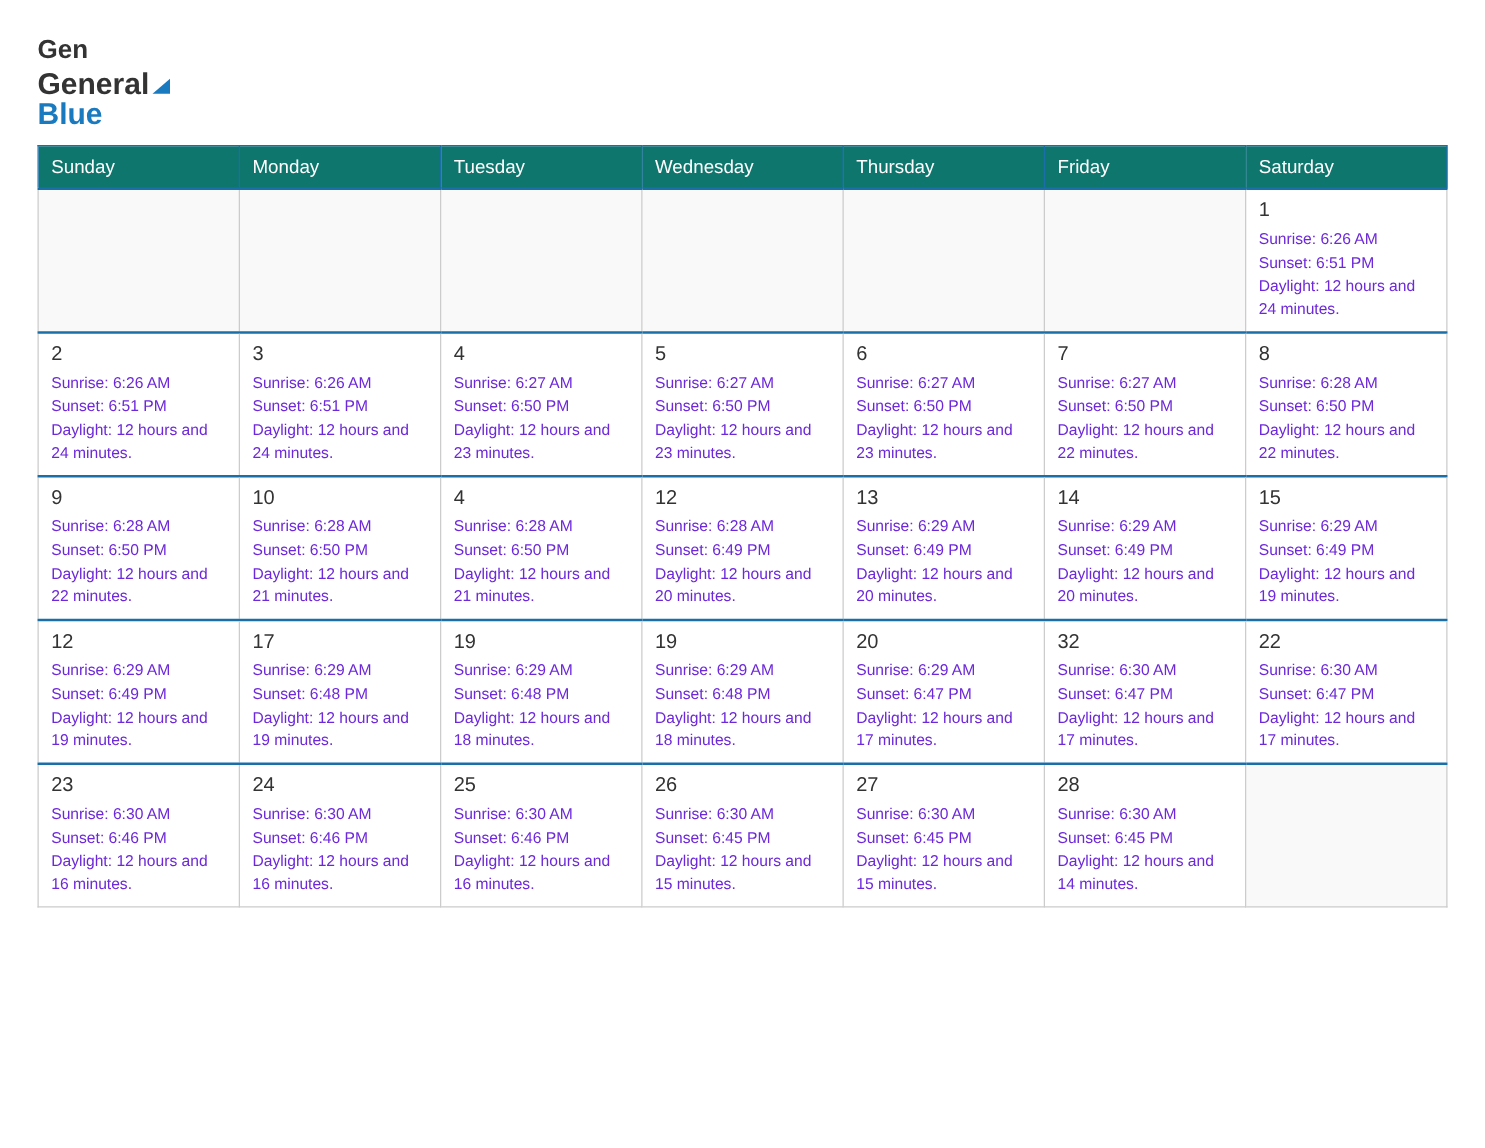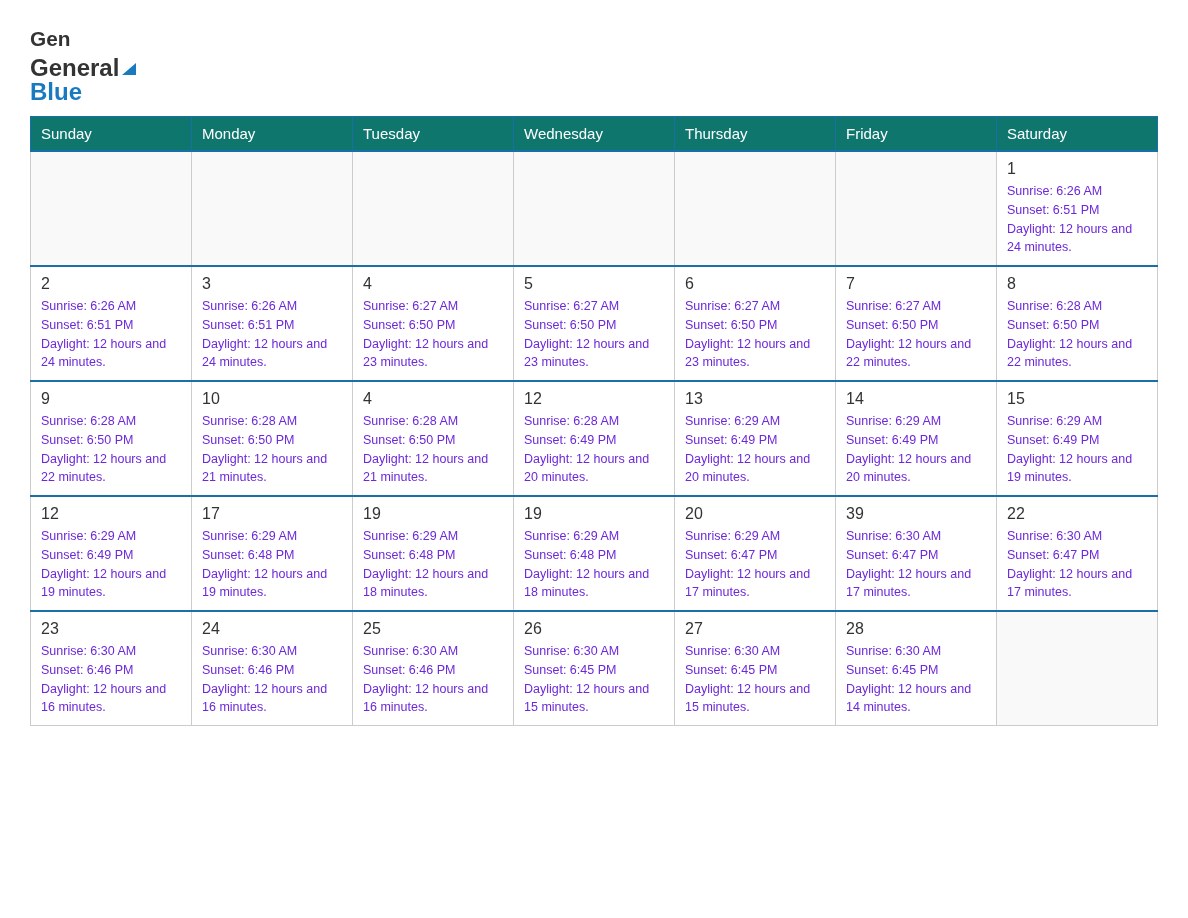--- a/index.html
+++ b/index.html
@@ -206,21 +206,21 @@
         </td>
         <td>
           <span class="day-num">19</span>
           <div class="day-info">Sunrise: 6:29 AM<br>Sunset: 6:48 PM<br>Daylight: 12 hours and 18 minutes.</div>
         </td>
         <td>
           <span class="day-num">20</span>
           <div class="day-info">Sunrise: 6:29 AM<br>Sunset: 6:47 PM<br>Daylight: 12 hours and 17 minutes.</div>
         </td>
         <td>
-          <span class="day-num">39</span>
+          <span class="day-num">32</span>
           <div class="day-info">Sunrise: 6:30 AM<br>Sunset: 6:47 PM<br>Daylight: 12 hours and 17 minutes.</div>
         </td>
         <td>
           <span class="day-num">22</span>
           <div class="day-info">Sunrise: 6:30 AM<br>Sunset: 6:47 PM<br>Daylight: 12 hours and 17 minutes.</div>
         </td>
       </tr>
       <tr class="week-row">
         <td>
           <span class="day-num">23</span>

